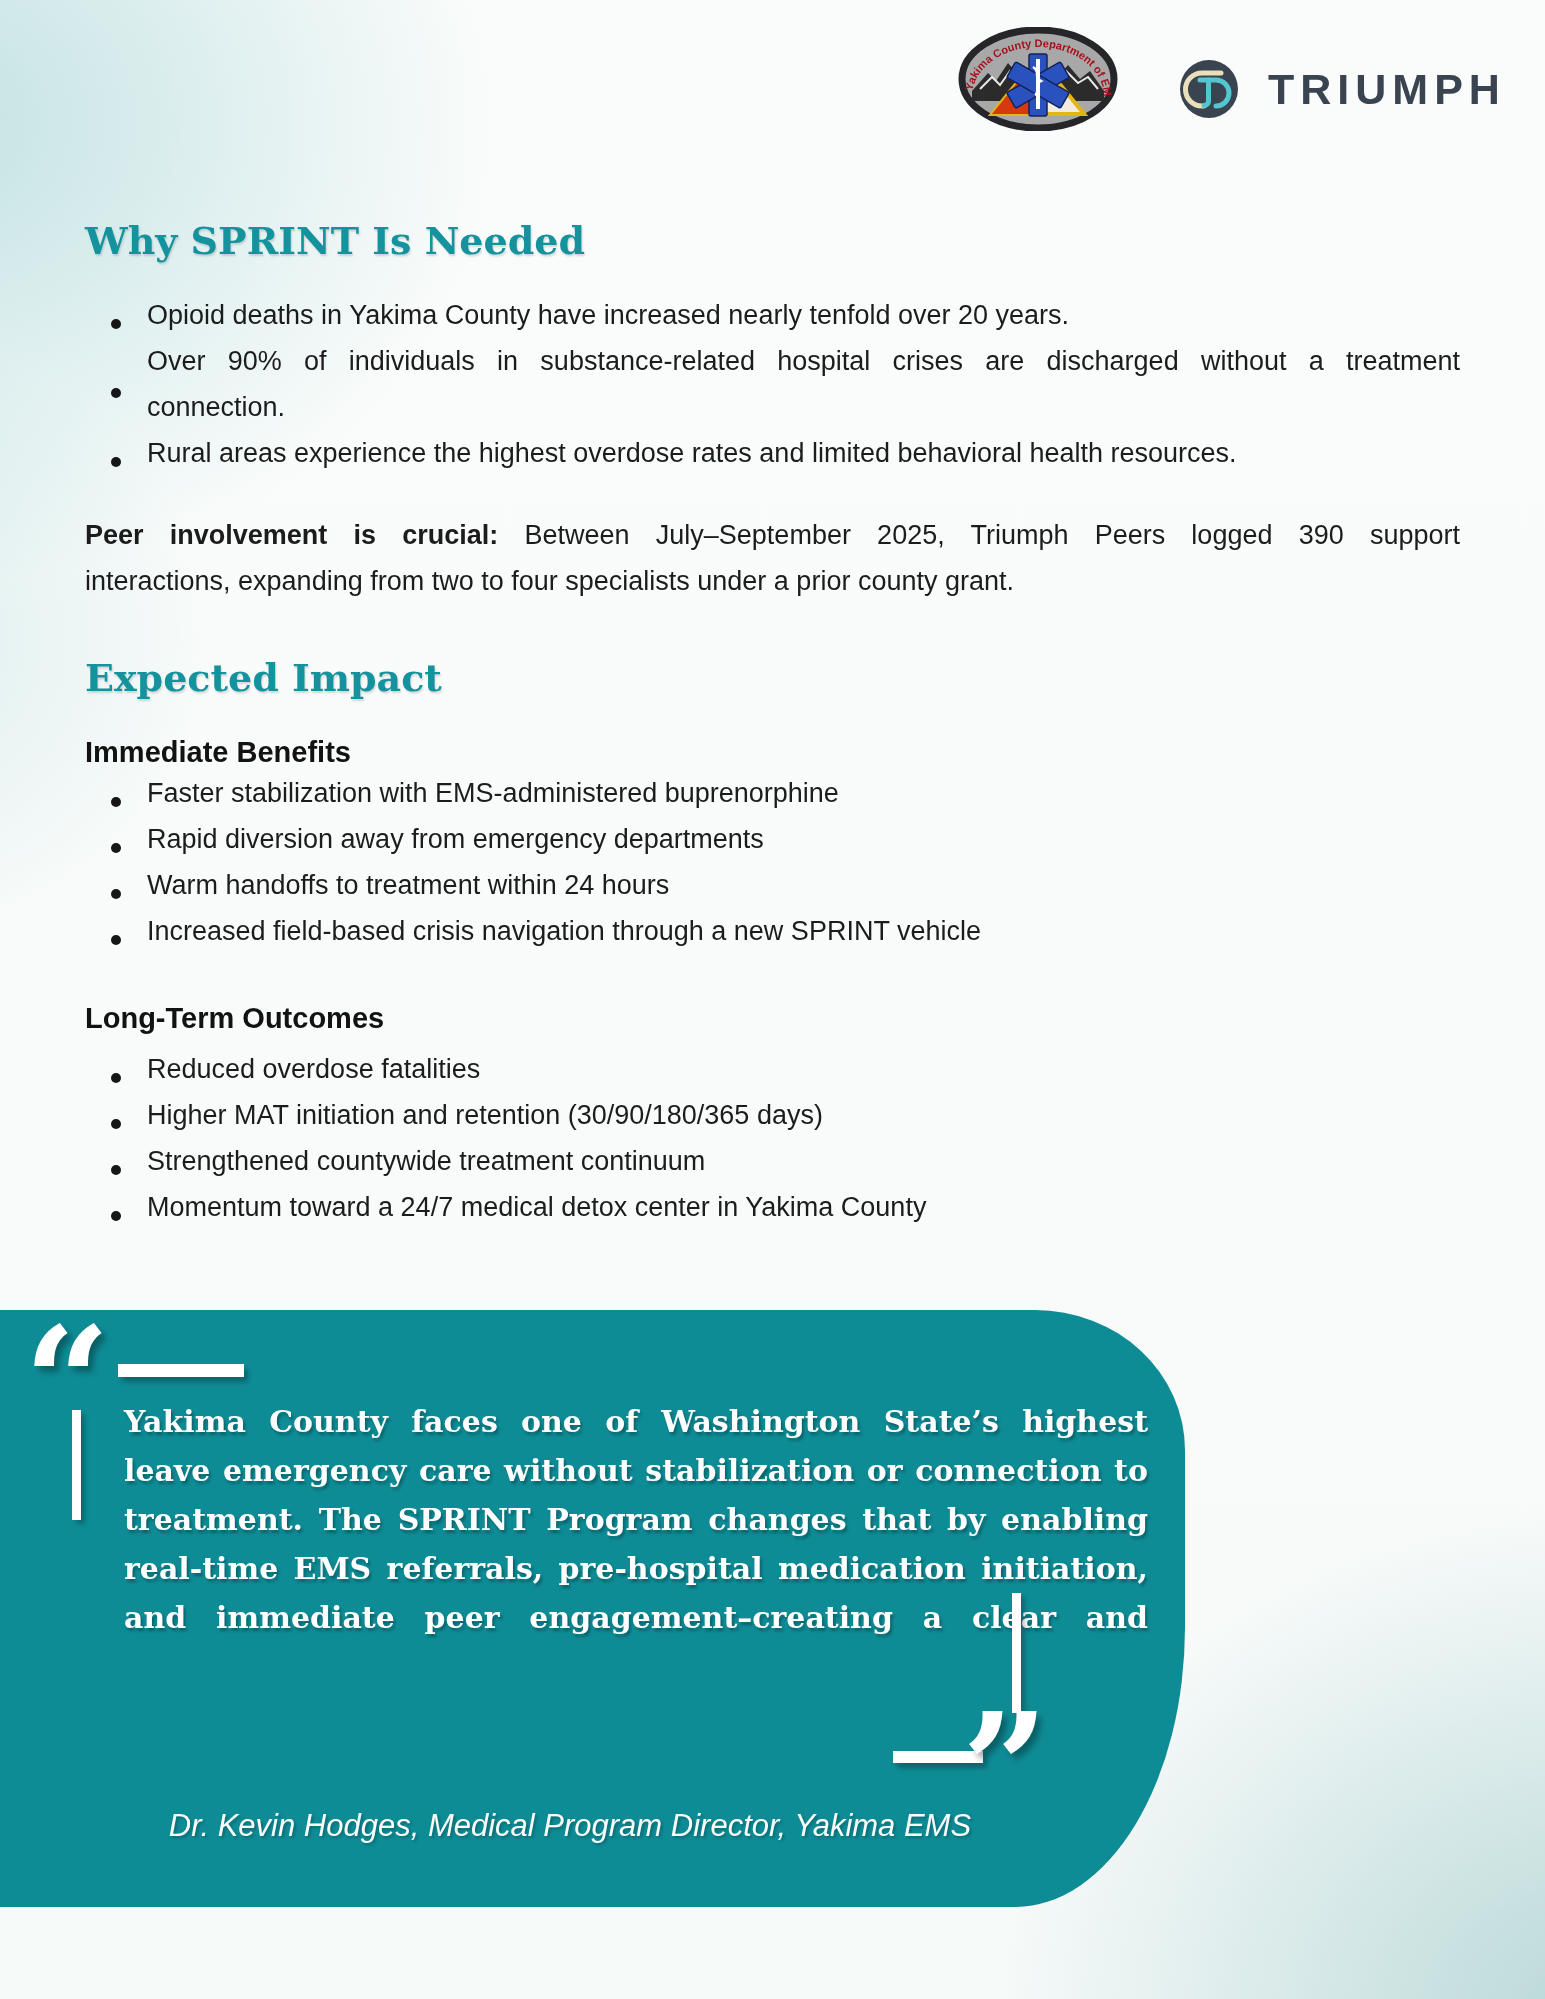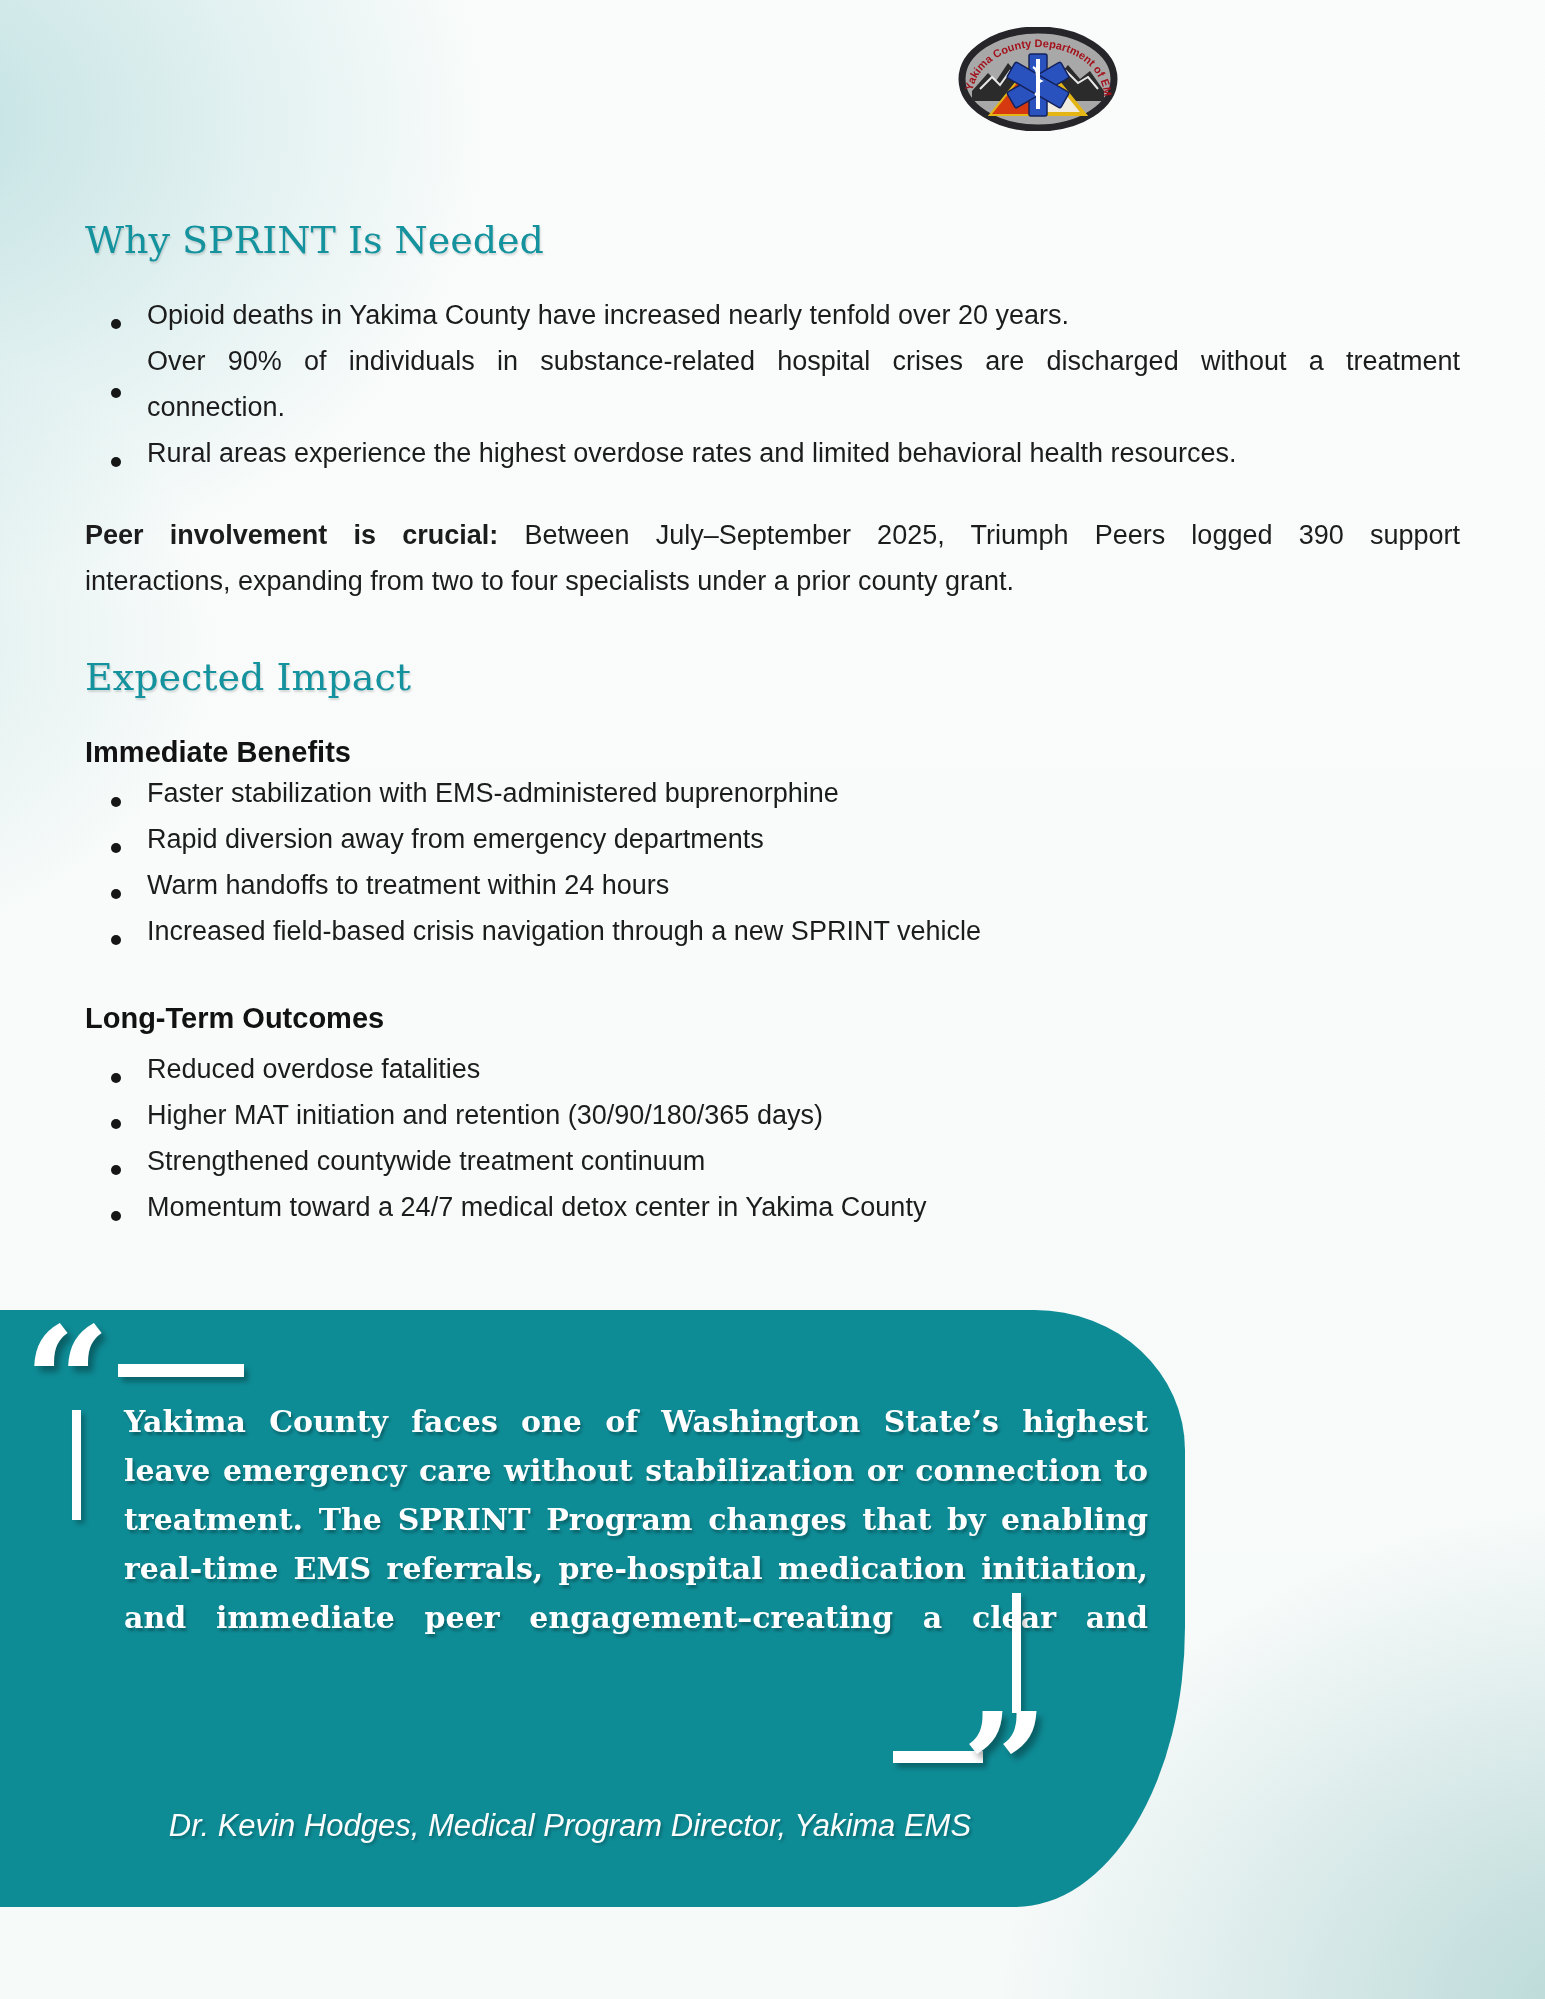--- a/index.html
+++ b/index.html
@@ -12,21 +12,21 @@
       radial-gradient(ellipse 980px 820px at 104% 101%, rgba(141,193,192,.6), rgba(141,193,192,0) 62%),
       linear-gradient(180deg,#fafcfb,#f6faf9);
   }
   
   .logos{position:absolute;top:0;left:0;right:0;height:150px;}
   .ems-logo{position:absolute;left:958px;top:27px;}
   .triumph{position:absolute;left:1180px;top:60px;display:flex;align-items:center;}
   .triumph-word{font-size:43px;font-weight:bold;color:#3a4350;letter-spacing:6px;margin-left:30px;font-family:"Liberation Sans",sans-serif;}
   
   .blk{position:absolute;left:85px;right:85px;color:#1c1c1c;}
-  h1.teal{font-family:"DejaVu Serif",serif;font-weight:normal;color:#14939e;font-size:38px;margin:0;
+  h1.teal{font-family:"DejaVu Serif",serif;font-weight:bold;color:#14939e;font-size:38px;margin:0;
     text-shadow:1px 2px 2px rgba(0,0,0,.15);}
   h2.sub{font-family:"Liberation Sans",sans-serif;font-weight:bold;color:#121212;font-size:29px;margin:0;}
   ul.blist{list-style:none;margin:0;padding:0;}
   ul.blist li{display:flex;align-items:center;margin:0;}
   .dot{flex:0 0 auto;width:10px;height:10px;border-radius:50%;background:#161616;margin:18px 26px 0 26px;}
   .btxt{flex:1 1 auto;font-size:27px;line-height:46px;}
   .jl{text-align:justify;text-align-last:justify;}
   .peer{font-size:27px;line-height:46px;}
   .peer b{font-weight:bold;}
   
@@ -75,20 +75,29 @@
           <rect x="-2" y="-26" width="4" height="50" fill="#ffffff"></rect>
           <path d="M-5,-18 C3,-14 -5,-8 3,-4 C-5,0 3,6 -3,10" fill="none" stroke="#ffffff" stroke-width="2.5"></path>
         </g>
         <defs>
             <path id="arcT" d="M 14,70 A 66,50 0 0 1 146,70" fill="none"></path>
           </defs>
         <text font-size="11" font-weight="bold" fill="#a3121c" font-family="Liberation Sans, sans-serif">
           <textPath href="#arcT" startOffset="6">Yakima County Department of EMS</textPath>
         </text>
       </svg>
+    </div>
+    <div class="triumph">
+      <svg width="58" height="58" viewBox="0 0 58 58">
+        <circle cx="29" cy="29" r="29" fill="#3a4350"></circle>
+        <path d="M41,13 H22 A16.5,16.5 0 0 0 22,46 H24" fill="none" stroke="#e9dfb8" stroke-width="5" stroke-linecap="round"></path>
+        <path d="M20,20 H36 A13,13 0 0 1 36,46" fill="none" stroke="#53c6cf" stroke-width="5" stroke-linecap="round"></path>
+        <path d="M28.5,20 V41 A4.5,4.5 0 0 1 24,45.5" fill="none" stroke="#53c6cf" stroke-width="5" stroke-linecap="round"></path>
+      </svg>
+      <span class="triumph-word">TRIUMPH</span>
     </div>
   </div>
 
   <h1 class="teal blk" style="top:218px;">Why SPRINT Is Needed</h1>
 
   <ul class="blist blk" style="top:292px;">
     <li>
       <span class="dot"></span>
       <div class="btxt">Opioid deaths in Yakima County have increased nearly tenfold over 20 years.</div>
     </li>

